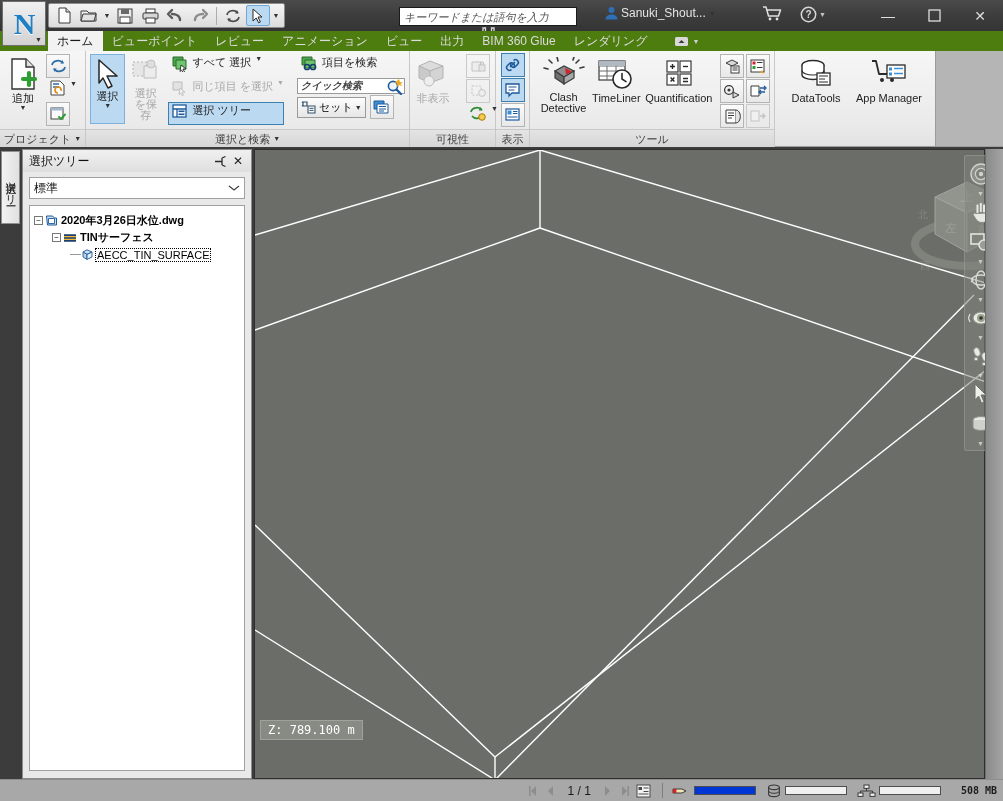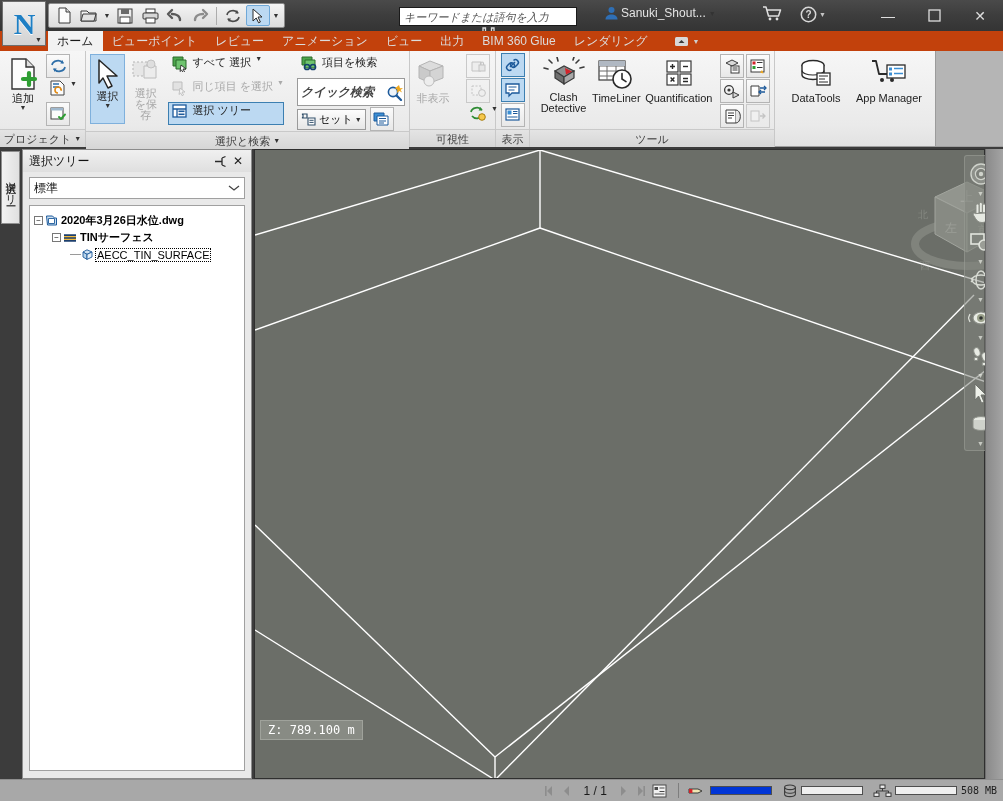--- a/index.html
+++ b/index.html
@@ -62,21 +62,21 @@
   .searchico{ width:24px; height:19px; display:flex;align-items:center;justify-content:center; }
   .userbox{ position:absolute; left:605px; top:6px; display:flex; align-items:center; gap:3px; color:#e4e4e4; font-size:12px;}
   .cartbox{ position:absolute; left:762px; top:6px; display:flex; align-items:center; gap:4px;}
   .helpbox{ position:absolute; left:800px; top:6px; display:flex; align-items:center; gap:2px;}
   .wbtns{ position:absolute; right:0; top:0; height:31px; display:flex; }
   .wbtn{ width:46px; height:31px; display:flex;align-items:center;justify-content:center; color:#ddd; font-size:14px;}
 
   
   .tabrow{
     position:absolute; left:0; top:31px; width:1003px; height:20px;
-    background:#c2410c; display:flex; align-items:flex-end; padding-left:48px;
+    background:#4d7c0f; display:flex; align-items:flex-end; padding-left:48px;
   }
   .tab{ height:20px; padding:0 9px; color:#dcdcdc; font-size:12px; line-height:20px; cursor:default;}
   .tab.active{ background:#f2f2f2; color:#1a1a1a; }
   .tabextra{ margin-left:18px; display:flex; align-items:center; gap:3px; height:20px;}
 
   
   .ribbon{
     position:absolute; left:0; top:51px; width:1003px; height:96px;
     background:linear-gradient(to bottom,#f6f6f6 0%,#eaeaea 78%,#e2e2e2 100%);
     border-bottom:1px solid #9e9e9e;
@@ -102,22 +102,22 @@
   .smbtn{
     height:23px; display:flex; align-items:flex-start; padding:0 2px; gap:3px;
     font-size:11px; color:#222; border:1px solid transparent; cursor:default; white-space:nowrap;
   }
   .smbtn.dis{ color:#a8a8a8; }
   .smbtn.sel{ background:#bcd9f2; border-color:#3c7fb1;}
   .icobtn{ width:24px; height:24px; display:flex;align-items:center;justify-content:center;
            border:1px solid transparent;}
   .icobtn.sel{ background:#bcd9f2; border-color:#3c7fb1;}
   .quickfind{
-    display:flex; align-items:center; height:28px; width:108px;
-    border:1px solid #9a9a9a; background:#fff; font-style:italic; font-size:12px; color:#444;
+    display:flex; align-items:center; height:16px; width:108px;
+    border:1px solid #9a9a9a; background:#fff; font-style:italic; font-size:10px; color:#444;
     padding-left:3px; font-weight:bold;
   }
   .setbtn{ display:flex;align-items:center; gap:2px; height:21px; border:1px solid #9a9a9a;
            background:linear-gradient(to bottom,#fdfdfd,#e6e6e6); padding:0 3px; font-size:11px;}
   .caret{ font-size:7px; color:#333; }
   .dropcar{ width:9px; text-align:center; font-size:7px; color:#333;}
 
   
   .vtab{
     position:absolute; left:1px; top:151px; width:19px; height:73px;
@@ -196,22 +196,22 @@
     background:#a8a8a8; border-top:1px solid #8e8e8e;
     display:flex; align-items:center; justify-content:flex-end; padding-right:6px; gap:0;
   }
   .pg{ display:flex; align-items:center; gap:2px; color:#3a3a3a; }
   .pgbtn{ width:15px; height:16px; display:flex;align-items:center;justify-content:center;}
   .pgtxt{ font-size:12px; color:#1a1a1a; padding:0 8px; }
   .stsep{ width:1px; height:15px; background:#7e7e7e; margin:0 9px; }
   .meter{ display:flex; align-items:center; gap:3px; }
   .bar{ width:62px; height:9px; border:1px solid #4e4e4e; background:#efefef; }
   .bar > i{ display:block; height:100%; background:#0035d6; }
-  .memtxt{ font-size:10px; color:#1d1d1d; margin-left:4px;
-           font-family:"DejaVu Sans Mono","Liberation Mono",monospace; font-weight:normal;}
+  .memtxt{ font-size:10px; color:#1d1d1d; margin-left:20px;
+           font-family:"DejaVu Sans Mono","Liberation Mono",monospace; font-weight:bold;}
 </style>
 </head>
 <body>
 
 <div class="app">
 
   <div class="titlebar">
 
     <div class="qat">
       <div class="qbtn">

